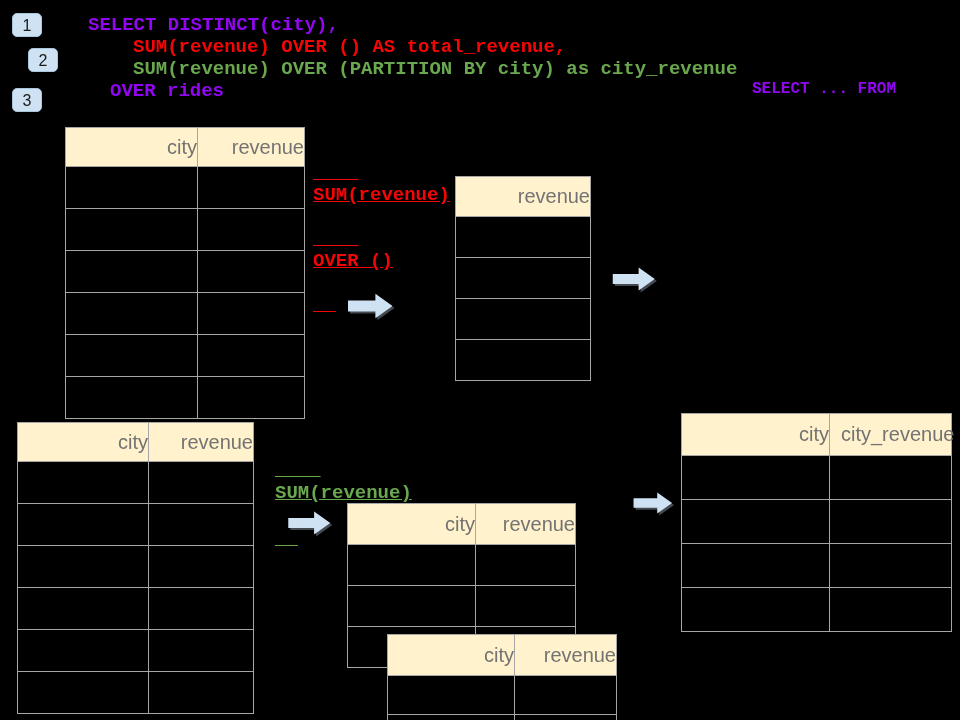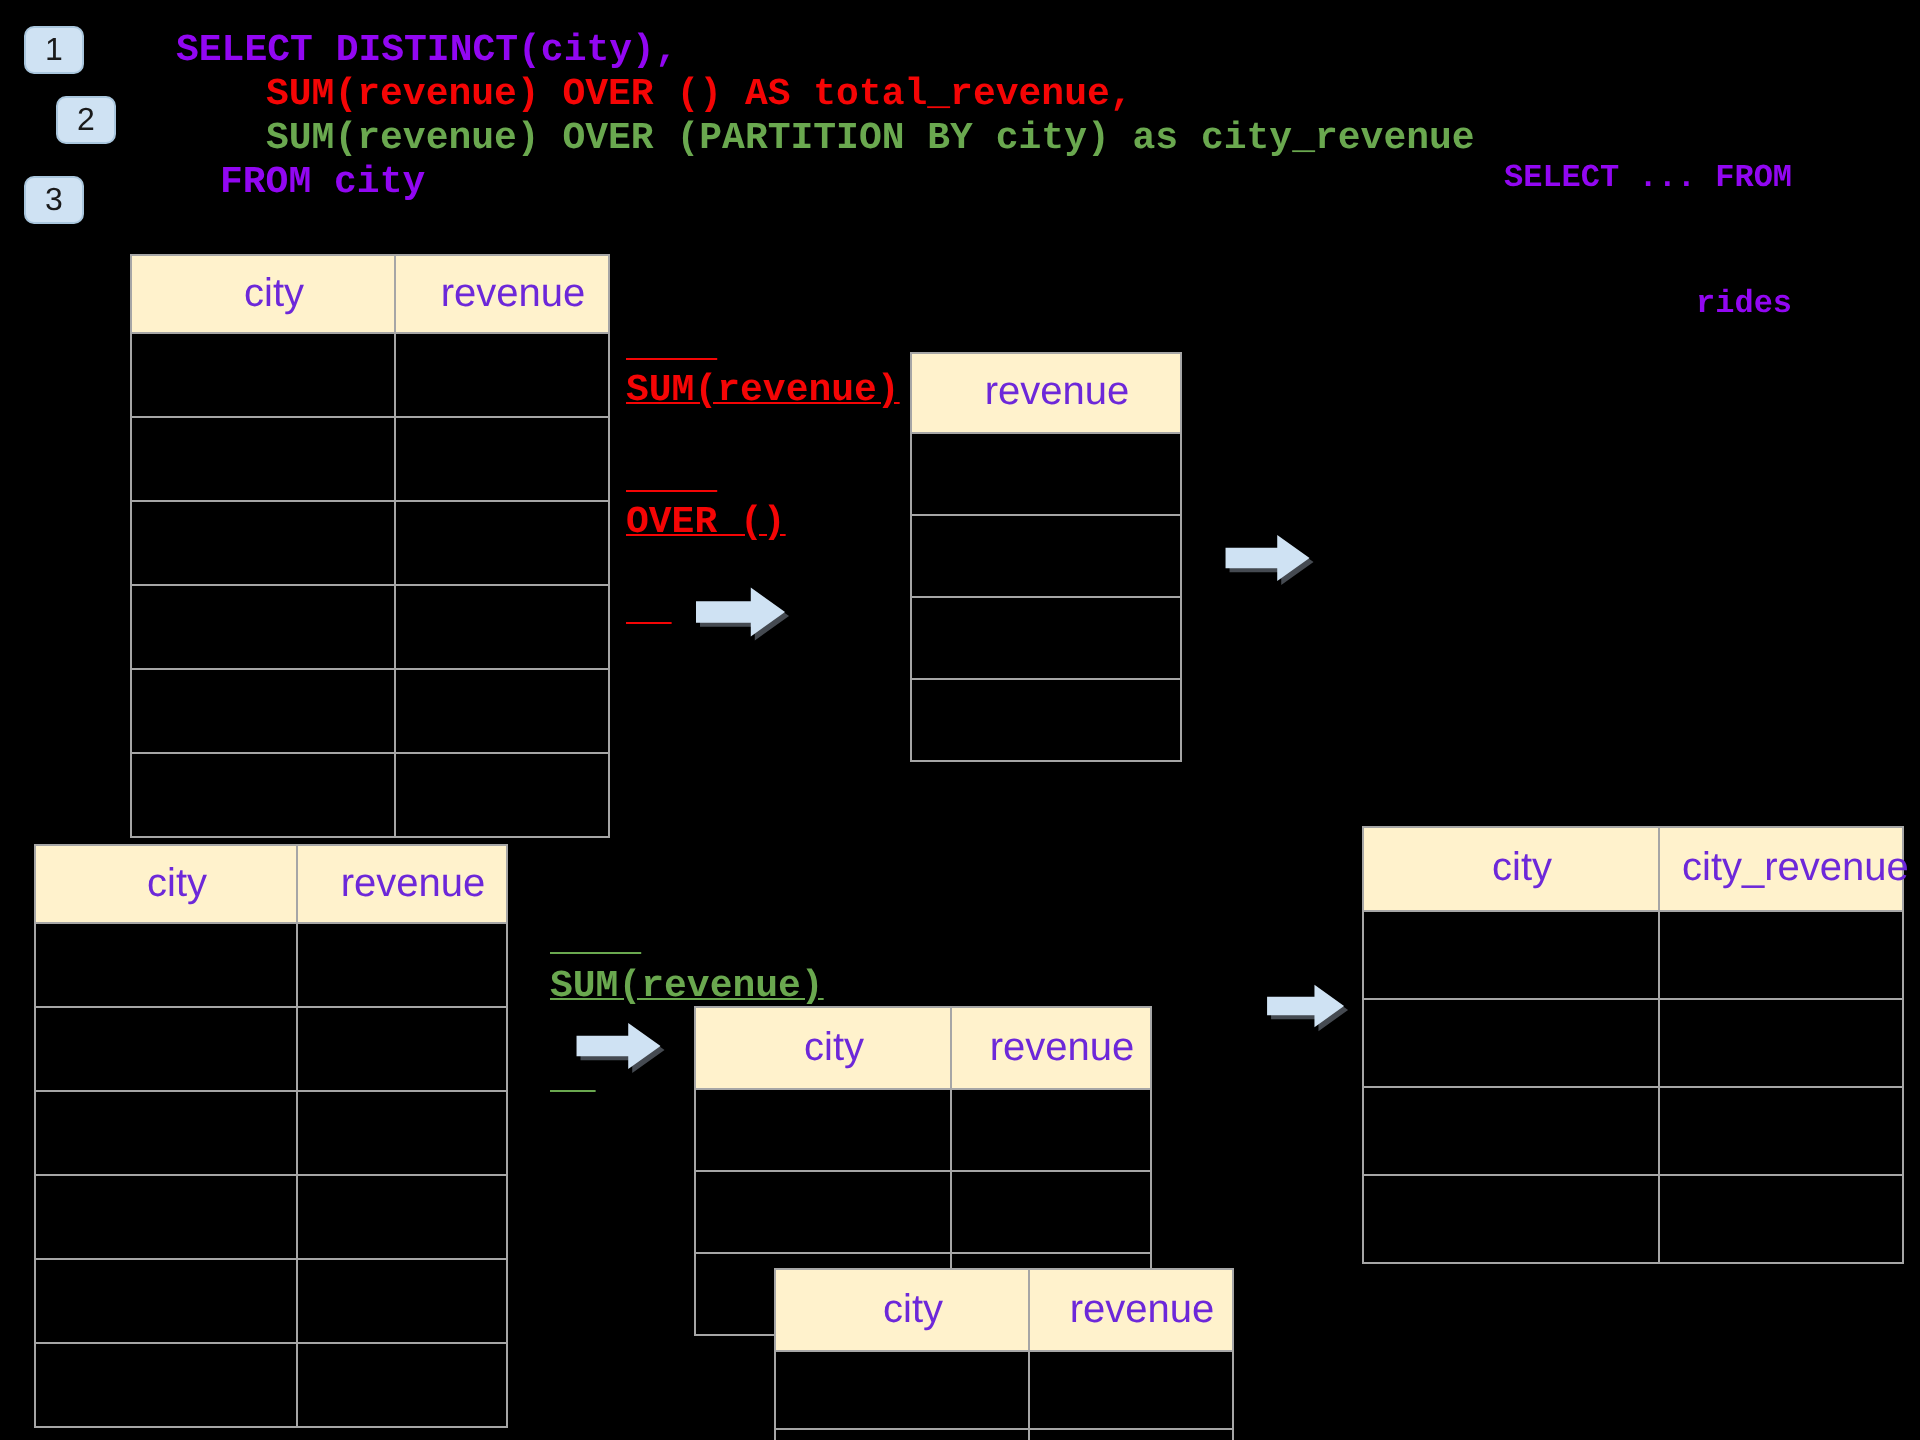--- a/index.html
+++ b/index.html
@@ -39,22 +39,22 @@
   .ann{position:absolute;white-space:pre;font:bold 19px "Liberation Mono","DejaVu Sans Mono",monospace;text-decoration:underline;}
   .ann-total{left:313px;top:140px;line-height:22px;}
   .ann-partition{left:275px;top:436px;line-height:23px;}
 
   
   .tbl{
     position:absolute;border-collapse:collapse;table-layout:fixed;
   }
   .tbl th,.tbl td{border:1px solid var(--table-border);box-sizing:content-box;}
   .tbl th{
-    background:var(--cream);color:#6d28d9;font-weight:normal;
-    font-size:20px;text-align:center;padding:0 0 0 11px;
+    background:var(--cream);color:#737373;font-weight:normal;
+    font-size:20px;text-align:right;padding:0 0 0 11px;
   }
   .tbl td{padding:0;}
   .t1{left:65px;top:127px;width:240px;}
   .t1 th{height:38px;} .t1 td{height:41px;}
   .t2{left:455px;top:176px;width:136px;}
   .t2 th{height:39px;} .t2 td{height:40px;}
   .t3{left:17px;top:422px;width:237px;}
   .t3 th{height:38px;} .t3 td{height:41px;}
   .t4{left:347px;top:503px;width:229px;}
   .t4 th{height:40px;} .t4 td{height:40px;}
@@ -76,25 +76,24 @@
 
 <div class="canvas">
 
   <div class="badge badge1">1</div>
   <div class="badge badge2">2</div>
   <div class="badge badge3">3</div>
 
   <div class="code sql1" style="color: rgb(146, 7, 242);">SELECT DISTINCT(city),</div>
   <div class="code sql3" style="color: rgb(106, 168, 79);">SUM(revenue) OVER (PARTITION BY city) as city_revenue</div>
   <div class="code sql2" style="color: rgb(245, 5, 5);">SUM(revenue) OVER () AS total_revenue,</div>
-  <div class="code sql4" style="color: rgb(146, 7, 242);">FROM city</div>
+  <div class="code sql4" style="color: rgb(146, 7, 242);">OVER rides</div>
 
   <div class="sidenote" style="color: rgb(146, 7, 242); text-align: right;">
     <div>SELECT ... FROM</div>
-    <div>rides</div>
   </div>
 
   <div class="ann ann-total" style="color: rgb(245, 5, 5);">
     <div>SUM(revenue)</div>
     <div>OVER ()</div>
   </div>
 
   <div class="ann ann-partition" style="color: rgb(106, 168, 79);">
     <div>SUM(revenue)</div>
   </div>

